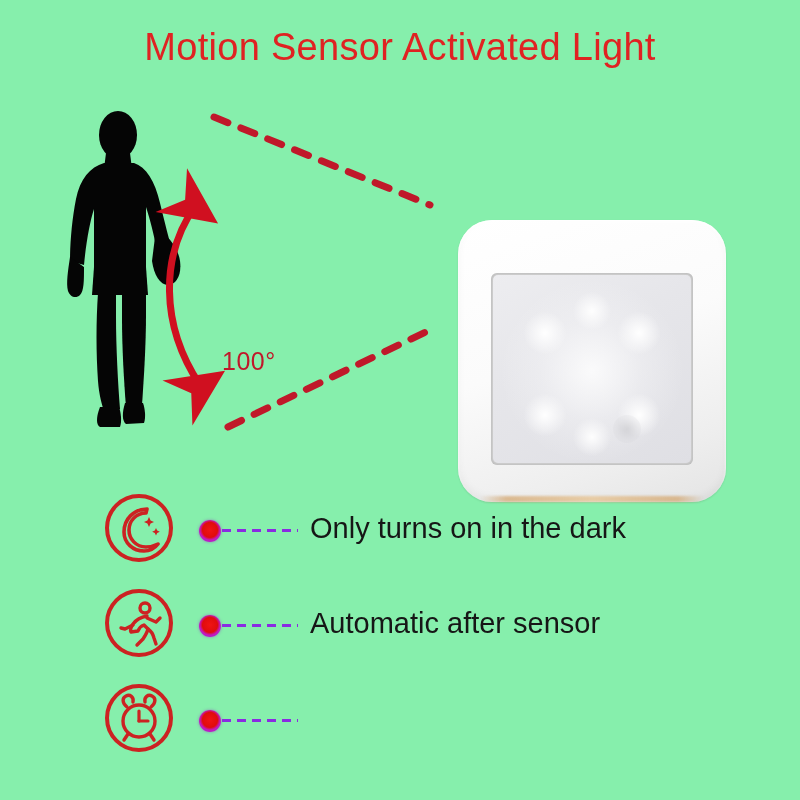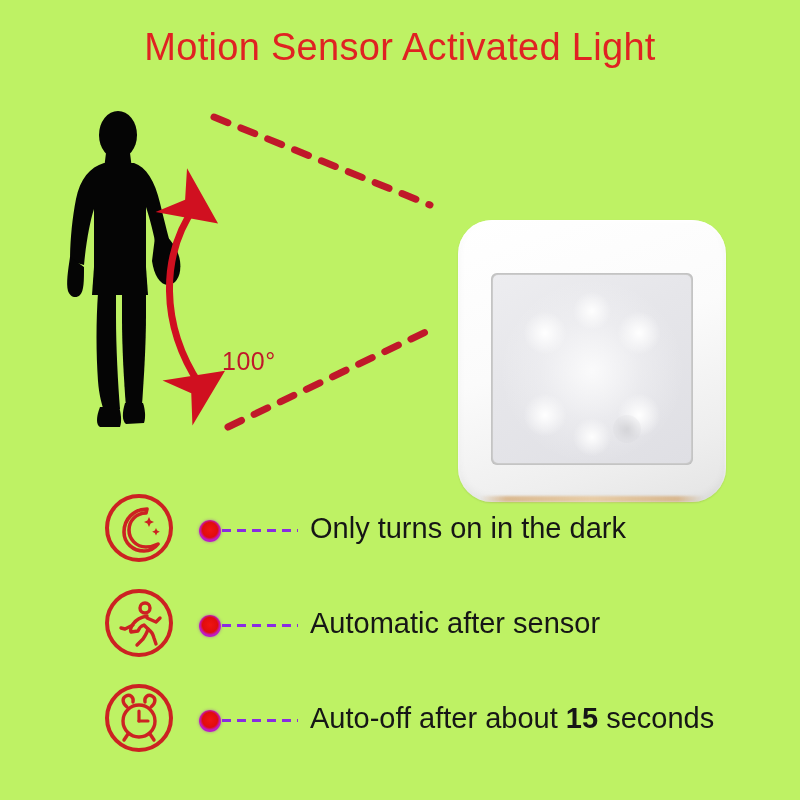--- a/index.html
+++ b/index.html
@@ -8,21 +8,21 @@
     padding: 0;
     background: #ffffff;
   }
   body {
     font-family: "Liberation Sans", sans-serif;
   }
   #canvas {
     position: relative;
     width: 800px;
     height: 800px;
-    background: #bef264;
+    background: #86efac;
     overflow: hidden;
   }
 
   
   #title {
     position: absolute;
     left: 0;
     top: 26px;
     width: 800px;
     text-align: center;
@@ -307,18 +307,17 @@
         <circle cx="36" cy="39" r="16" fill="none" stroke="#cc2222" stroke-width="3.4"></circle>
         <path d="M24,25 C 19,21 19,16 23,14 C 27,12 31,15 30,20" fill="none" stroke="#cc2222" stroke-width="3.4" stroke-linecap="round"></path>
         <path d="M48,25 C 53,21 53,16 49,14 C 45,12 41,15 42,20" fill="none" stroke="#cc2222" stroke-width="3.4" stroke-linecap="round"></path>
         <path d="M25,52 L21,58" fill="none" stroke="#cc2222" stroke-width="3.4" stroke-linecap="round"></path>
         <path d="M47,52 L51,58" fill="none" stroke="#cc2222" stroke-width="3.4" stroke-linecap="round"></path>
         <path d="M36,39 L36,29" fill="none" stroke="#cc2222" stroke-width="3.2" stroke-linecap="round"></path>
         <path d="M36,39 L45,39" fill="none" stroke="#cc2222" stroke-width="3.2" stroke-linecap="round"></path>
       </svg>
       <div class="feat-bullet"></div>
       <div class="feat-dash"></div>
-      <div class="feat-text"><span>Auto-off after about </span><b>15</b><span> seconds</span></div>
     </div>
 
   </div>
 
 </div>
 
 </body></html>

